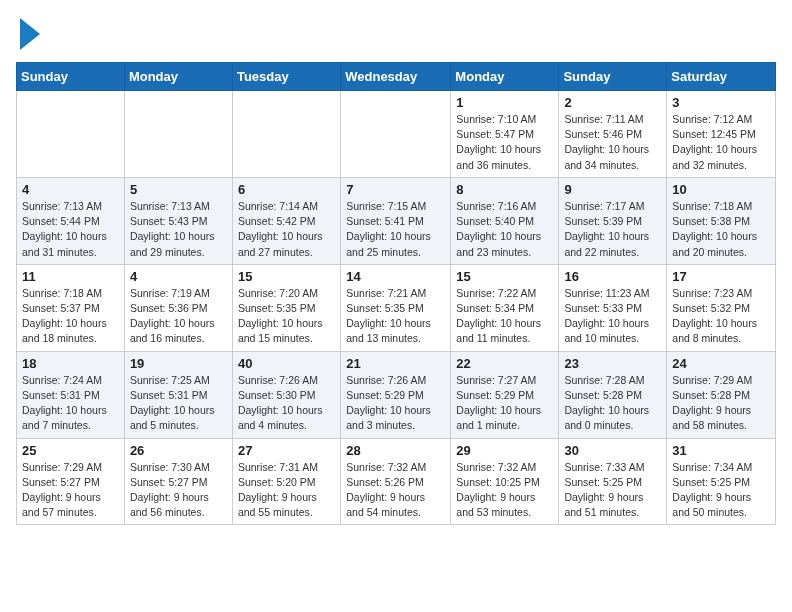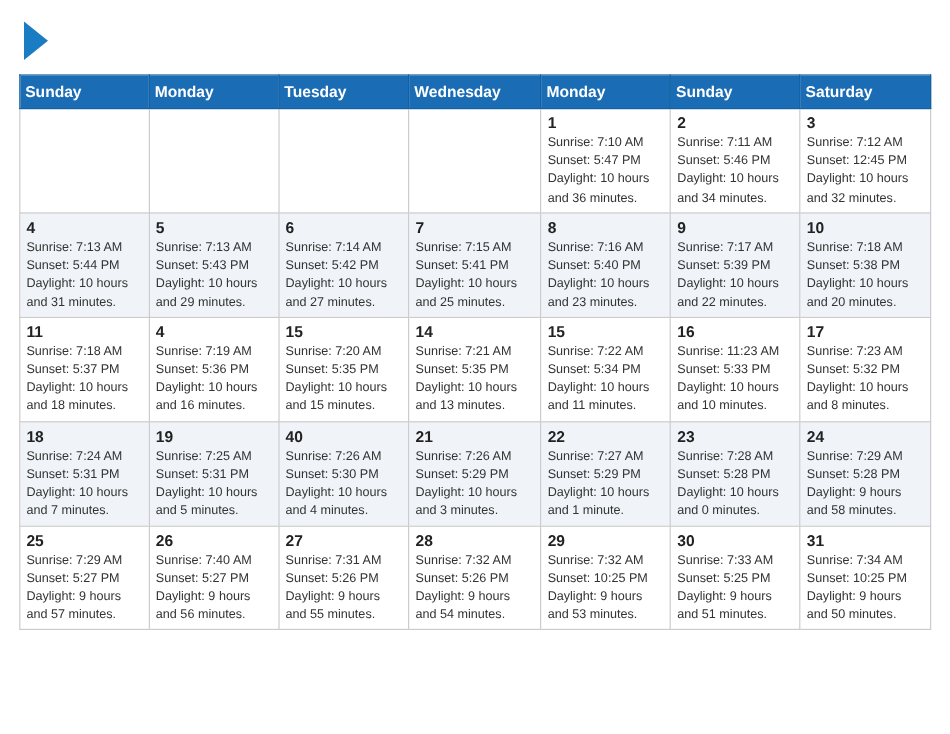--- a/index.html
+++ b/index.html
@@ -307,29 +307,29 @@
       <tr>
         <td>
           <span class="day-num">25</span>
           <div class="day-detail">Sunrise: 7:29 AM
 Sunset: 5:27 PM
 Daylight: 9 hours
 and 57 minutes.</div>
         </td>
         <td>
           <span class="day-num">26</span>
-          <div class="day-detail">Sunrise: 7:40 AM
+          <div class="day-detail">Sunrise: 7:30 AM
 Sunset: 5:27 PM
 Daylight: 9 hours
 and 56 minutes.</div>
         </td>
         <td>
           <span class="day-num">27</span>
           <div class="day-detail">Sunrise: 7:31 AM
-Sunset: 5:26 PM
+Sunset: 5:20 PM
 Daylight: 9 hours
 and 55 minutes.</div>
         </td>
         <td>
           <span class="day-num">28</span>
           <div class="day-detail">Sunrise: 7:32 AM
 Sunset: 5:26 PM
 Daylight: 9 hours
 and 54 minutes.</div>
         </td>
@@ -343,19 +343,19 @@
         <td>
           <span class="day-num">30</span>
           <div class="day-detail">Sunrise: 7:33 AM
 Sunset: 5:25 PM
 Daylight: 9 hours
 and 51 minutes.</div>
         </td>
         <td>
           <span class="day-num">31</span>
           <div class="day-detail">Sunrise: 7:34 AM
-Sunset: 10:25 PM
+Sunset: 5:25 PM
 Daylight: 9 hours
 and 50 minutes.</div>
         </td>
       </tr>
     </tbody>
 </table>
 
 </body></html>

